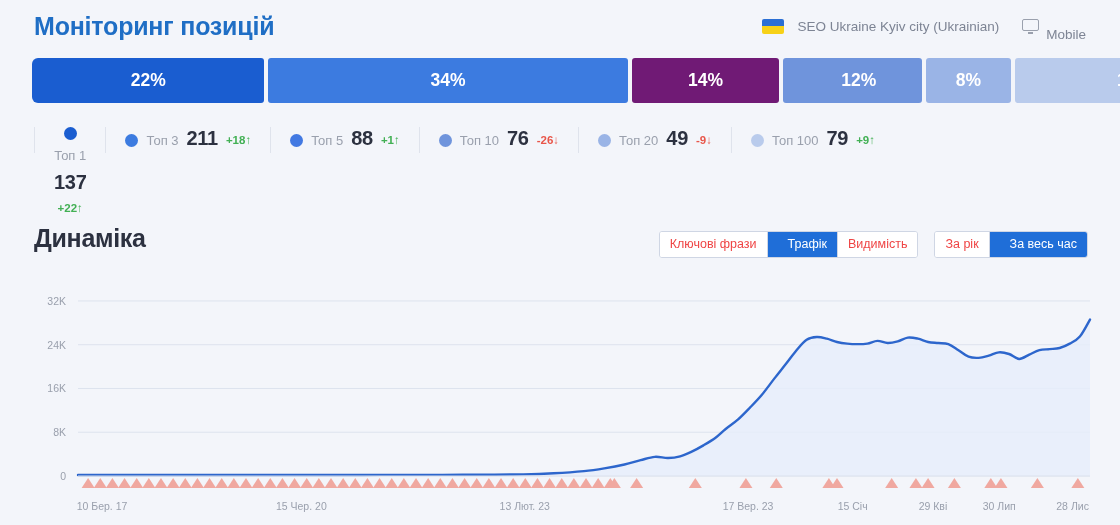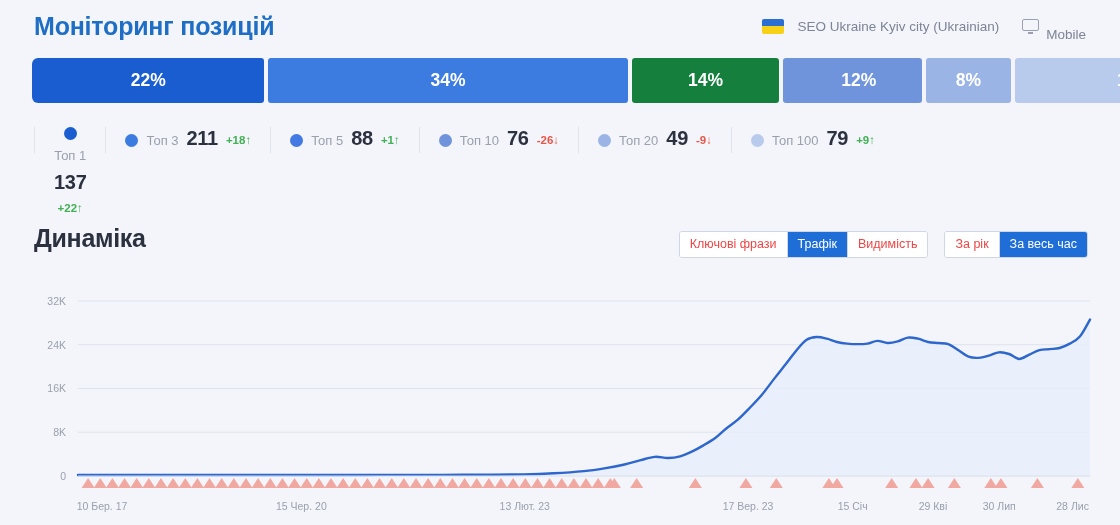--- a/index.html
+++ b/index.html
@@ -84,21 +84,21 @@
     position: absolute; right: 32px; top: 231px;
     display: flex; align-items: center; gap: 16px;
   }
   .btn-group { display: flex; border: 1px solid #cfd6e4; border-radius: 3px; overflow: hidden; background: #fff; }
   .tbtn {
     font-size: 12.5px; color: #ef4444; background: #fff;
     padding: 5px 10px 6px; border-right: 1px solid #cfd6e4;
     white-space: nowrap; line-height: 14px;
   }
   .tbtn:last-child { border-right: none; }
-  .tbtn.active { background: #1f6ed8; color: #fff; }
+  .tbtn.active { background: #1f6ed8; color: #fff; padding-left: 20px; }
 
   
   .chart { position: absolute; left: 0; top: 272px; width: 1120px; height: 253px; }
   .chart svg { display: block; }
   .ylab { font-size: 10.5px; fill: #9aa0ad; text-anchor: end; }
   .xlab { font-size: 10.5px; fill: #9aa0ad; text-anchor: middle; }
 </style>
 </head>
 <body>
 
@@ -122,21 +122,21 @@
     </div>
   </div>
 
   <div class="pctbar" id="pctbar">
       <div class="seg" style="background: rgb(26, 93, 208); flex: 22 1 0%;">
         <span>22%</span>
       </div>
       <div class="seg" style="background: rgb(60, 123, 224); flex: 34 1 0%;">
         <span>34%</span>
       </div>
-      <div class="seg" style="background: #15803d; flex: 14 1 0%;">
+      <div class="seg" style="background: #701a75; flex: 14 1 0%;">
         <span>14%</span>
       </div>
       <div class="seg" style="background: rgb(111, 148, 220); flex: 12 1 0%; padding-left: 12px;">
         <span>12%</span>
       </div>
       <div class="seg" style="background: rgb(154, 180, 230); flex: 8 1 0%;">
         <span>8%</span>
       </div>
       <div class="seg" style="background: rgb(185, 203, 236); flex: 13 1 0%;">
         <span>13%</span>

